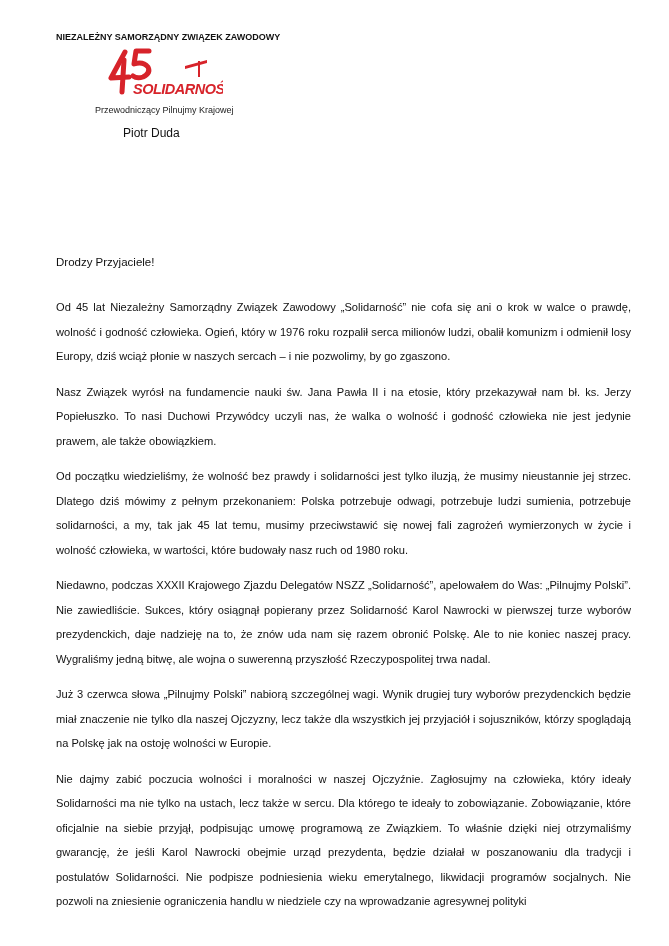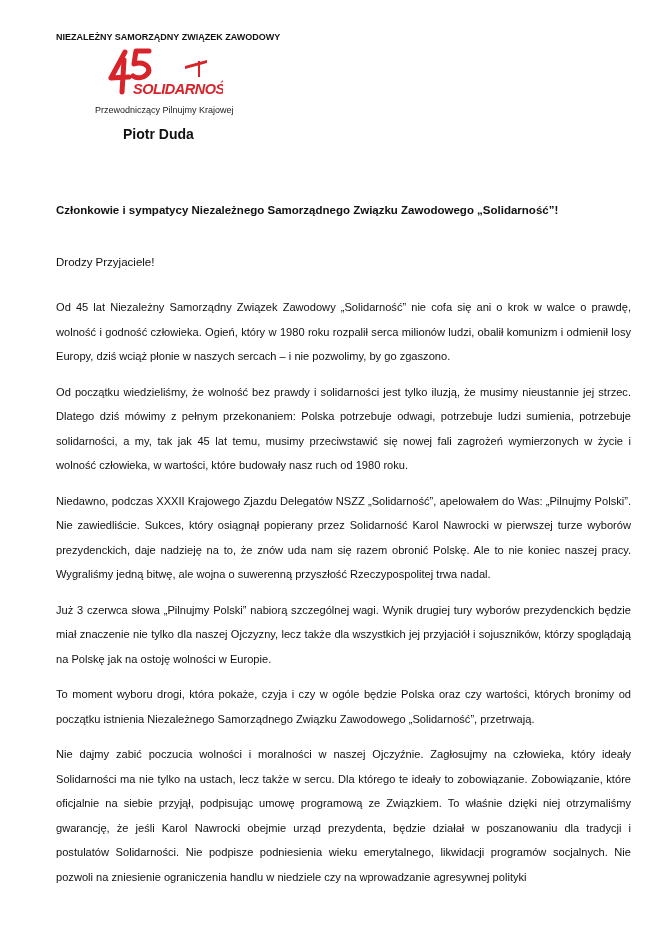--- a/index.html
+++ b/index.html
@@ -46,22 +46,22 @@
       left: 87px;
       top: 105px;
       font-size: 9px;
       color: #222;
       white-space: nowrap;
     }
     .chair-name {
       position: absolute;
       left: 115px;
       top: 126px;
-      font-size: 14px;
-      font-weight: bold;
+      font-size: 12px;
+      font-weight: normal;
       color: #111;
       white-space: nowrap;
     }
     .greeting-heading {
       position: absolute;
       left: 48px;
       top: 204px;
       font-size: 11.5px;
       font-weight: bold;
       white-space: nowrap;
@@ -110,25 +110,24 @@
         <rect x="95" y="13" width="2" height="16"></rect>
       </g>
 
       <text x="30" y="46" font-family="Liberation Sans, sans-serif" font-weight="bold" font-size="14.5" fill="#d7232a" font-style="italic" letter-spacing="-0.5">SOLIDARNOŚĆ</text>
     </svg>
   </div>
 
   <div class="chair-title">Przewodniczący Pilnujmy Krajowej</div>
   <div class="chair-name">Piotr Duda</div>
 
-  <div class="greeting-heading">Członkowie i sympatycy Niezależnego Samorządnego Związku Zawodowego „Solidarność”!</div>
   <div class="salutation">Drodzy Przyjaciele!</div>
 
   <div class="body-text">
-    <p>Od 45 lat Niezależny Samorządny Związek Zawodowy „Solidarność” nie cofa się ani o krok w walce o prawdę, wolność i godność człowieka. Ogień, który w 1980 roku rozpalił serca milionów ludzi, obalił komunizm i odmienił losy Europy, dziś wciąż płonie w naszych sercach – i nie pozwolimy, by go zgaszono.</p>
+    <p>Od 45 lat Niezależny Samorządny Związek Zawodowy „Solidarność” nie cofa się ani o krok w walce o prawdę, wolność i godność człowieka. Ogień, który w 1976 roku rozpalił serca milionów ludzi, obalił komunizm i odmienił losy Europy, dziś wciąż płonie w naszych sercach – i nie pozwolimy, by go zgaszono.</p>
+    <p>Nasz Związek wyrósł na fundamencie nauki św. Jana Pawła II i na etosie, który przekazywał nam bł. ks. Jerzy Popiełuszko. To nasi Duchowi Przywódcy uczyli nas, że walka o wolność i godność człowieka nie jest jedynie prawem, ale także obowiązkiem.</p>
     <p>Od początku wiedzieliśmy, że wolność bez prawdy i solidarności jest tylko iluzją, że musimy nieustannie jej strzec. Dlatego dziś mówimy z pełnym przekonaniem: Polska potrzebuje odwagi, potrzebuje ludzi sumienia, potrzebuje solidarności, a my, tak jak 45 lat temu, musimy przeciwstawić się nowej fali zagrożeń wymierzonych w życie i wolność człowieka, w wartości, które budowały nasz ruch od 1980 roku.</p>
     <p>Niedawno, podczas XXXII Krajowego Zjazdu Delegatów NSZZ „Solidarność”, apelowałem do Was: „Pilnujmy Polski”. Nie zawiedliście. Sukces, który osiągnął popierany przez Solidarność Karol Nawrocki w pierwszej turze wyborów prezydenckich, daje nadzieję na to, że znów uda nam się razem obronić Polskę. Ale to nie koniec naszej pracy. Wygraliśmy jedną bitwę, ale wojna o suwerenną przyszłość Rzeczypospolitej trwa nadal.</p>
     <p>Już 3 czerwca słowa „Pilnujmy Polski” nabiorą szczególnej wagi. Wynik drugiej tury wyborów prezydenckich będzie miał znaczenie nie tylko dla naszej Ojczyzny, lecz także dla wszystkich jej przyjaciół i sojuszników, którzy spoglądają na Polskę jak na ostoję wolności w Europie.</p>
-    <p>To moment wyboru drogi, która pokaże, czyja i czy w ogóle będzie Polska oraz czy wartości, których bronimy od początku istnienia Niezależnego Samorządnego Związku Zawodowego „Solidarność”, przetrwają.</p>
     <p>Nie dajmy zabić poczucia wolności i moralności w naszej Ojczyźnie. Zagłosujmy na człowieka, który ideały Solidarności ma nie tylko na ustach, lecz także w sercu. Dla którego te ideały to zobowiązanie. Zobowiązanie, które oficjalnie na siebie przyjął, podpisując umowę programową ze Związkiem. To właśnie dzięki niej otrzymaliśmy gwarancję, że jeśli Karol Nawrocki obejmie urząd prezydenta, będzie działał w poszanowaniu dla tradycji i postulatów Solidarności. Nie podpisze podniesienia wieku emerytalnego, likwidacji programów socjalnych. Nie pozwoli na zniesienie ograniczenia handlu w niedziele czy na wprowadzanie agresywnej polityki</p>
   </div>
 
 </div>
 
 </body></html>

